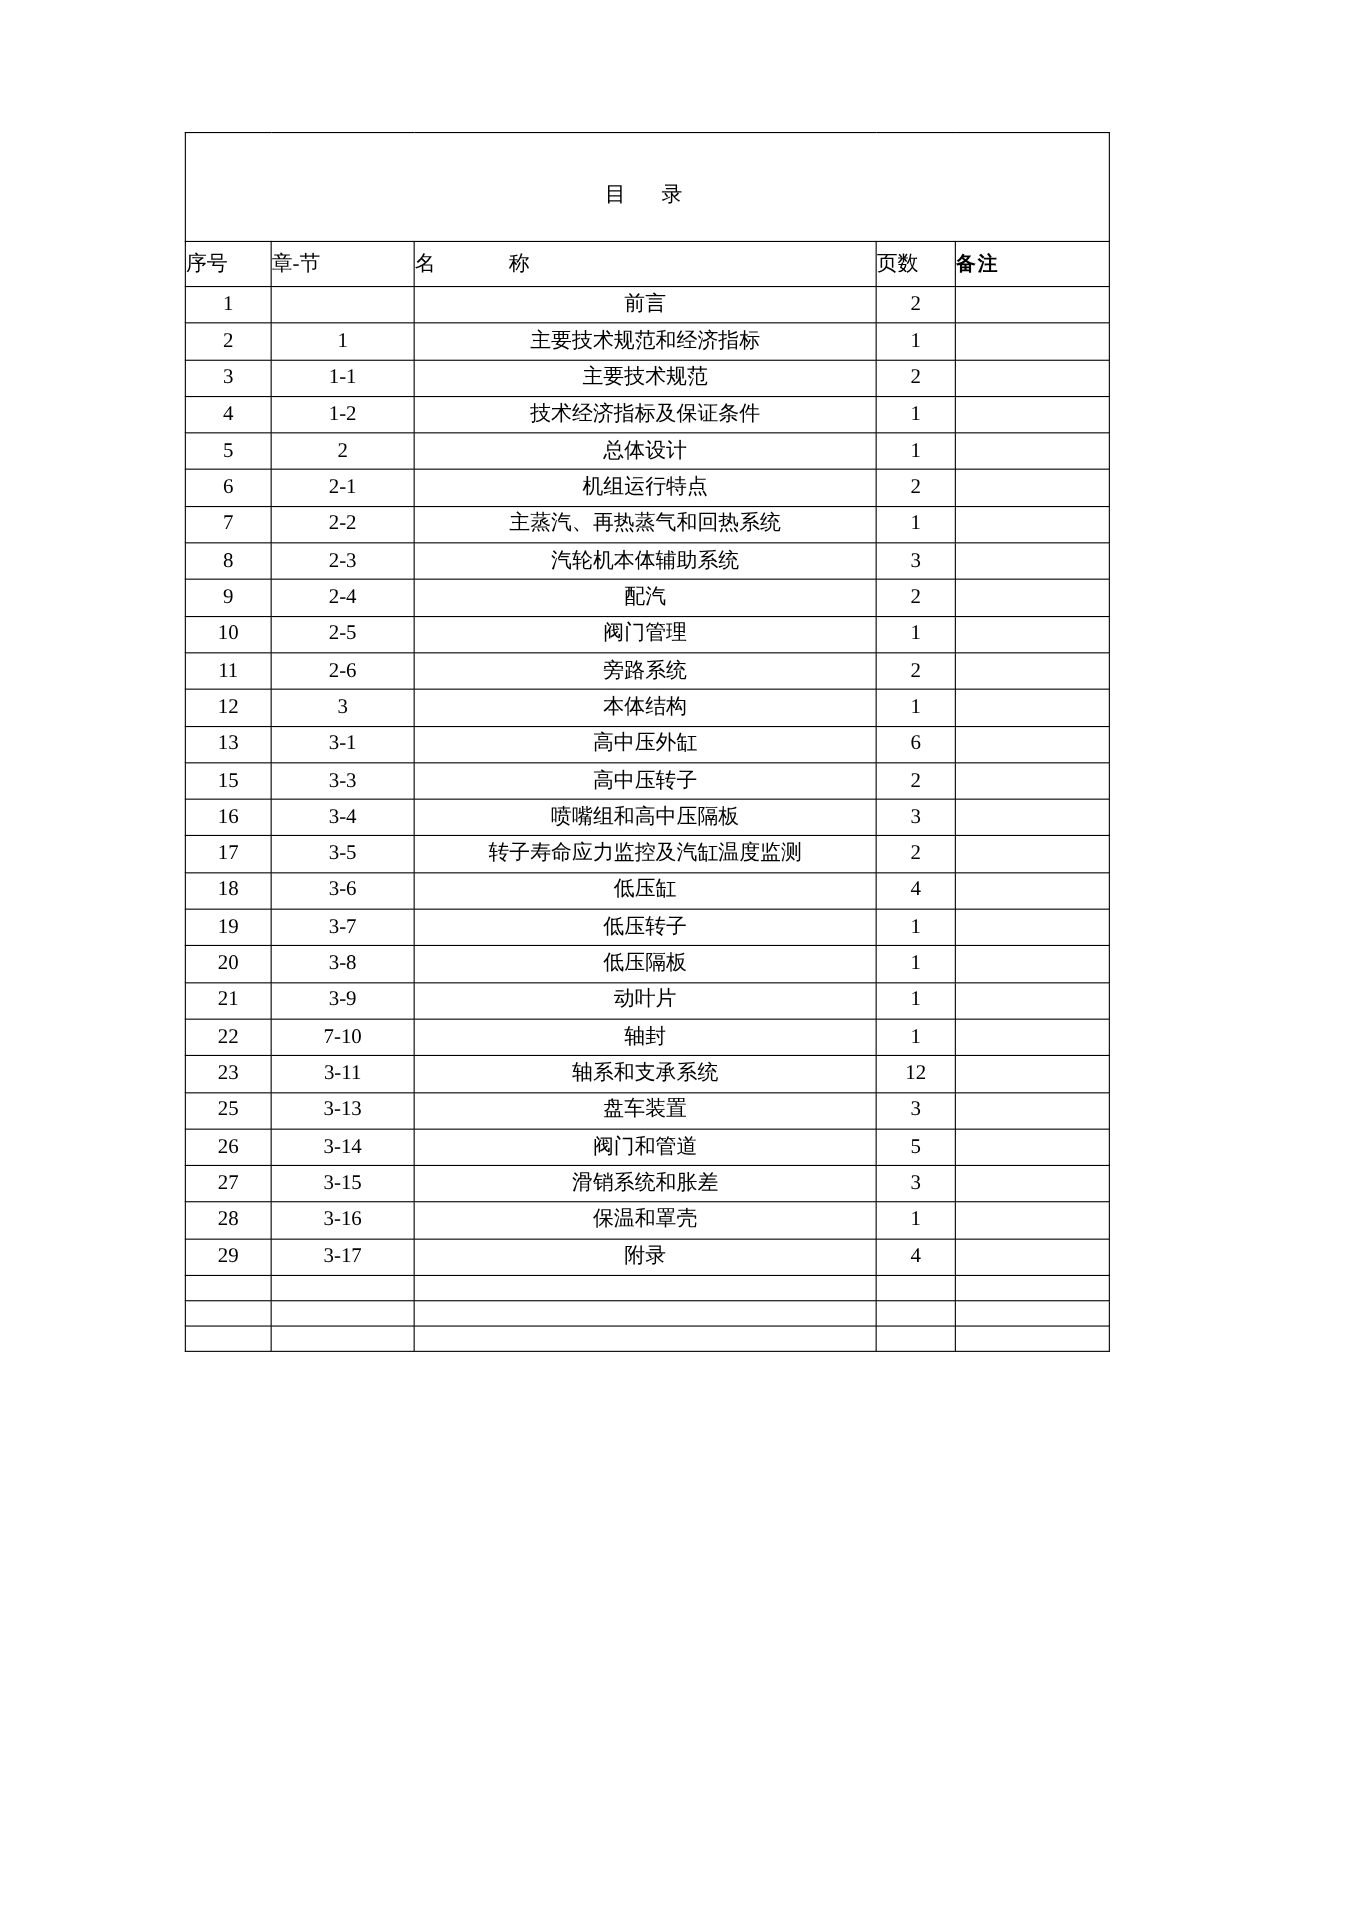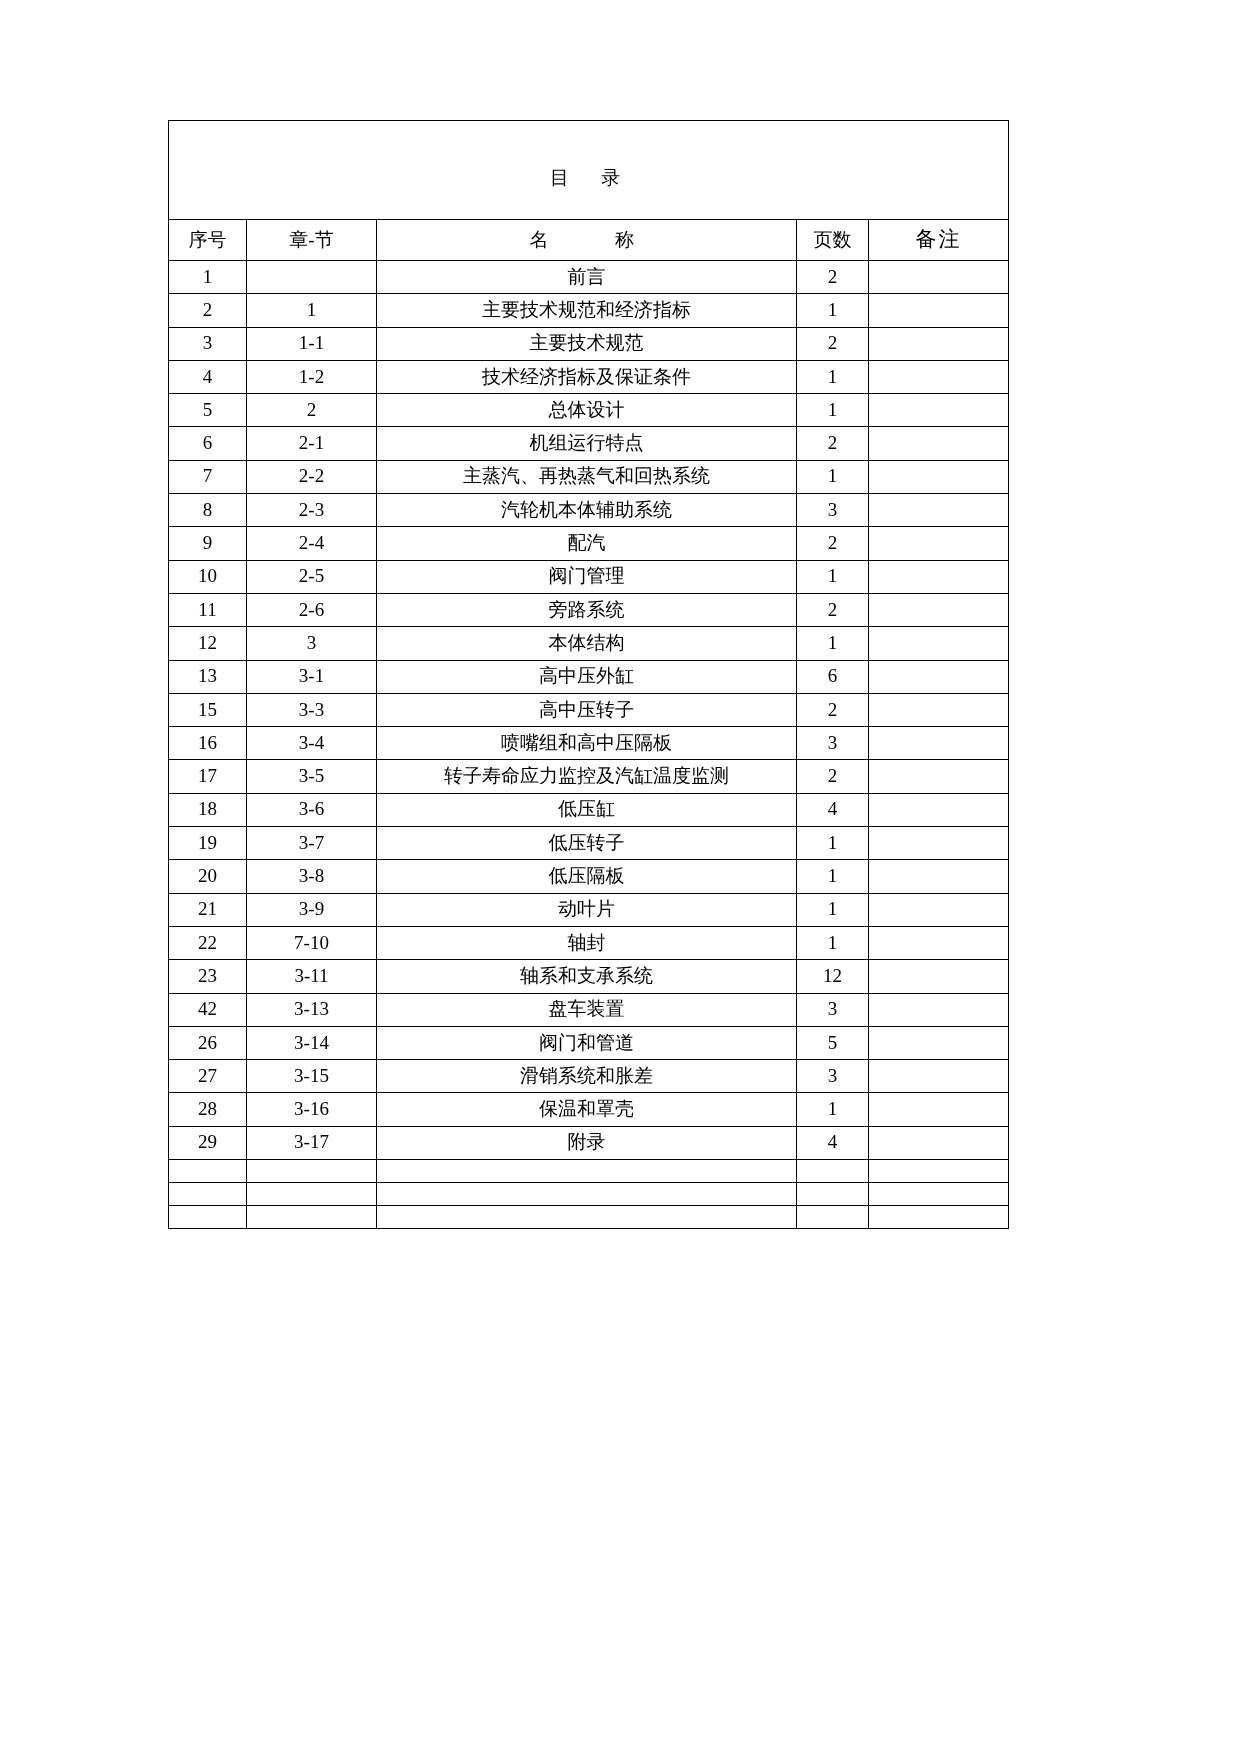--- a/index.html
+++ b/index.html
@@ -54,26 +54,26 @@
     padding-top: 16px;
   }
   
   col.c-no    { width: 78px; }
   col.c-chap  { width: 130px; }
   col.c-name  { width: 420px; }
   col.c-pages { width: 72px; }
   col.c-rem   { width: 140px; }
 
   .hd {
-    text-align: center;
+    text-align: left;
     font-size: 19px;
     height: 40px !important;
   }
   .hd.spaced { letter-spacing: 0.5em; }
-  .hd.big { font-size: 21px; letter-spacing: 0.1em; }
+  .hd.big { font-size: 18px; letter-spacing: 0.1em; font-weight: bold; }
 
   td.num   { text-align: center; font-size: 20px; }
   td.chap  { text-align: center; font-size: 20px; }
   td.nm    { text-align: center; padding-left: 38px; font-size: 20px; }
   td.pg    { text-align: center; font-size: 20px; }
   td.rm    { text-align: center; font-size: 20px; }
 
   tr.data td { height: 32.3px; }
   tr.empty td { height: 22px; }
 </style>
@@ -251,21 +251,21 @@
             <td class="rm"></td>
           </tr>
           <tr class="data">
             <td class="num">23</td>
             <td class="chap">3-11</td>
             <td class="nm">轴系和支承系统</td>
             <td class="pg">12</td>
             <td class="rm"></td>
           </tr>
           <tr class="data">
-            <td class="num">42</td>
+            <td class="num">25</td>
             <td class="chap">3-13</td>
             <td class="nm">盘车装置</td>
             <td class="pg">3</td>
             <td class="rm"></td>
           </tr>
           <tr class="data">
             <td class="num">26</td>
             <td class="chap">3-14</td>
             <td class="nm">阀门和管道</td>
             <td class="pg">5</td>

